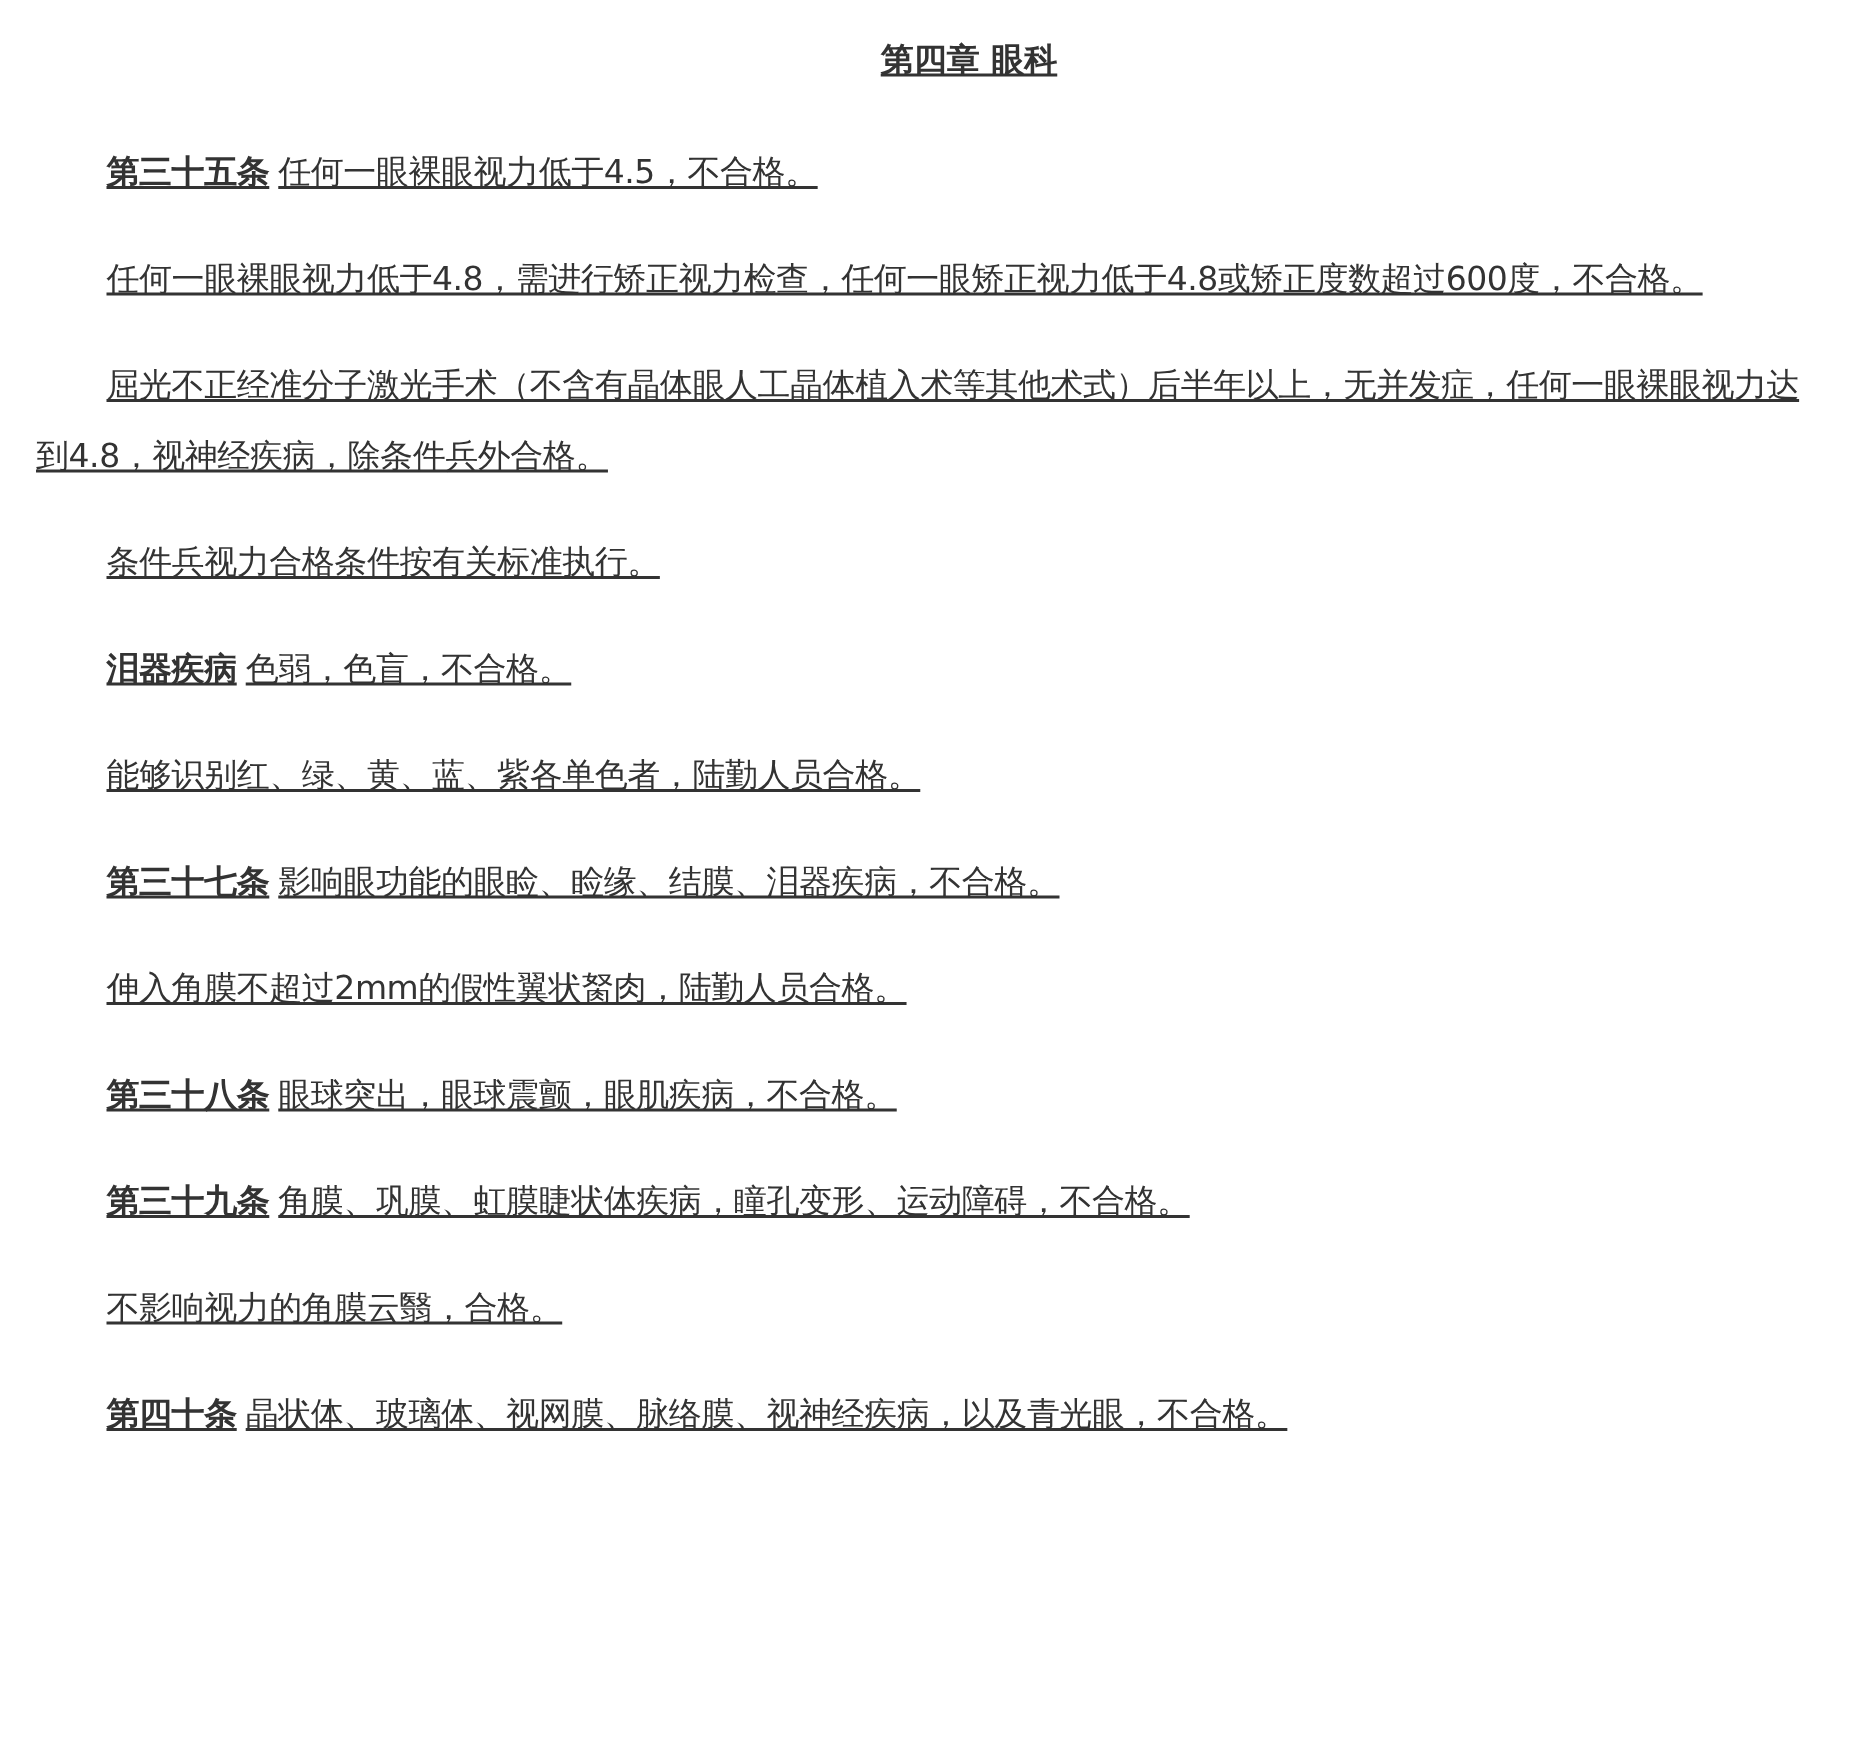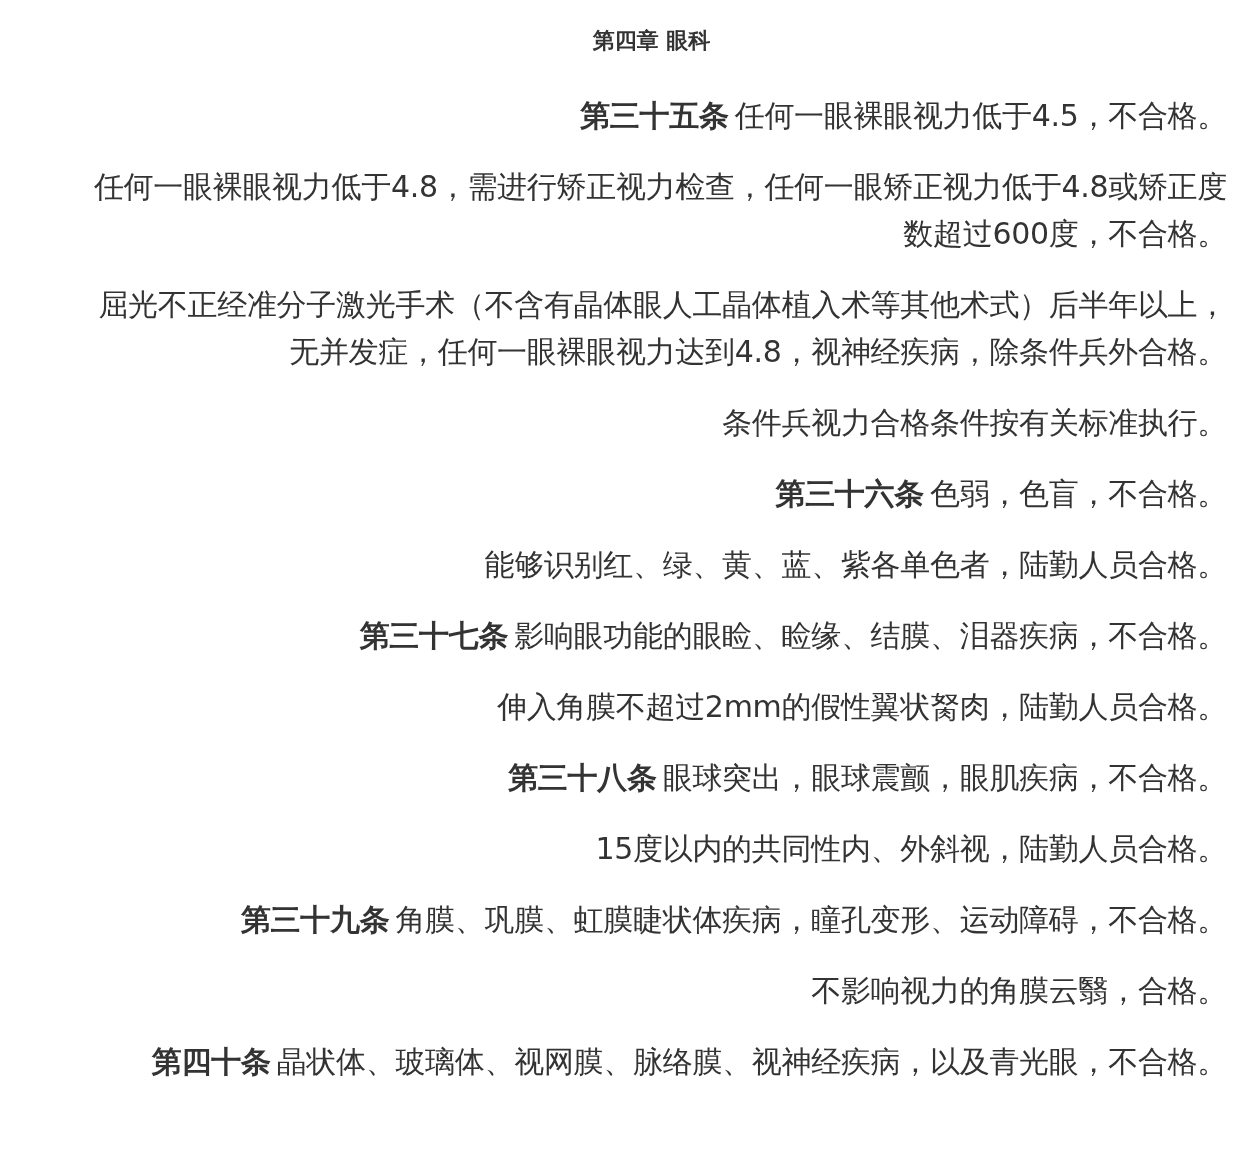--- a/index.html
+++ b/index.html
@@ -4,70 +4,69 @@
 <style>
   html, body { margin: 0; padding: 0; background: #ffffff; }
   body {
     width: 1240px;
     height: 1164px;
     overflow: hidden;
     font-family: "DejaVu Sans", "Liberation Sans", sans-serif;
     color: #333333;
   }
   .doc {
-    padding: 0 13px 0 24px;
+    padding: 0 24px 0 24px;
     box-sizing: border-box;
     width: 1240px;
+    text-decoration: underline;
   }
   .chapter-title {
     text-align: center;
     font-weight: bold;
     font-size: 22px;
     line-height: 30px;
     margin: 26px 0 0 0;
     padding-left: 52px;
     letter-spacing: 0px;
   }
   .para {
-    font-size: 30px;
+    font-size: 22px;
     line-height: 47px;
     text-indent: 47px;
     margin: 0;
     letter-spacing: -0.3px;
-    text-align: right;
   }
   .para + .para { margin-top: 24px; }
   .first-para { margin-top: 36px; }
   .art { font-weight: bold; margin-right: 6px; }
 </style>
 </head>
 <body>
 
 <div class="doc">
   <div class="chapter-title">第四章 眼科</div>
 
   <p class="para first-para"><span class="art">第三十五条</span><span>任何一眼裸眼视力低于4.5，不合格。</span></p>
 
   <p class="para"><span>任何一眼裸眼视力低于4.8，需进行矫正视力检查，任何一眼矫正视力低于4.8或矫正度数超过600度，不合格。</span></p>
 
   <p class="para"><span>屈光不正经准分子激光手术（不含有晶体眼人工晶体植入术等其他术式）后半年以上，无并发症，任何一眼裸眼视力达到4.8，视神经疾病，除条件兵外合格。</span></p>
 
   <p class="para"><span>条件兵视力合格条件按有关标准执行。</span></p>
 
-  <p class="para"><span class="art">第三十六条</span><span>色弱，色盲，不合格。</span></p>
+  <p class="para"><span class="art">泪器疾病</span><span>色弱，色盲，不合格。</span></p>
 
   <p class="para"><span>能够识别红、绿、黄、蓝、紫各单色者，陆勤人员合格。</span></p>
 
   <p class="para"><span class="art">第三十七条</span><span>影响眼功能的眼睑、睑缘、结膜、泪器疾病，不合格。</span></p>
 
   <p class="para"><span>伸入角膜不超过2mm的假性翼状胬肉，陆勤人员合格。</span></p>
 
   <p class="para"><span class="art">第三十八条</span><span>眼球突出，眼球震颤，眼肌疾病，不合格。</span></p>
 
-  <p class="para"><span>15度以内的共同性内、外斜视，陆勤人员合格。</span></p>
 
   <p class="para"><span class="art">第三十九条</span><span>角膜、巩膜、虹膜睫状体疾病，瞳孔变形、运动障碍，不合格。</span></p>
 
   <p class="para"><span>不影响视力的角膜云翳，合格。</span></p>
 
   <p class="para"><span class="art">第四十条</span><span>晶状体、玻璃体、视网膜、脉络膜、视神经疾病，以及青光眼，不合格。</span></p>
 
 </div>
 
 </body></html>

